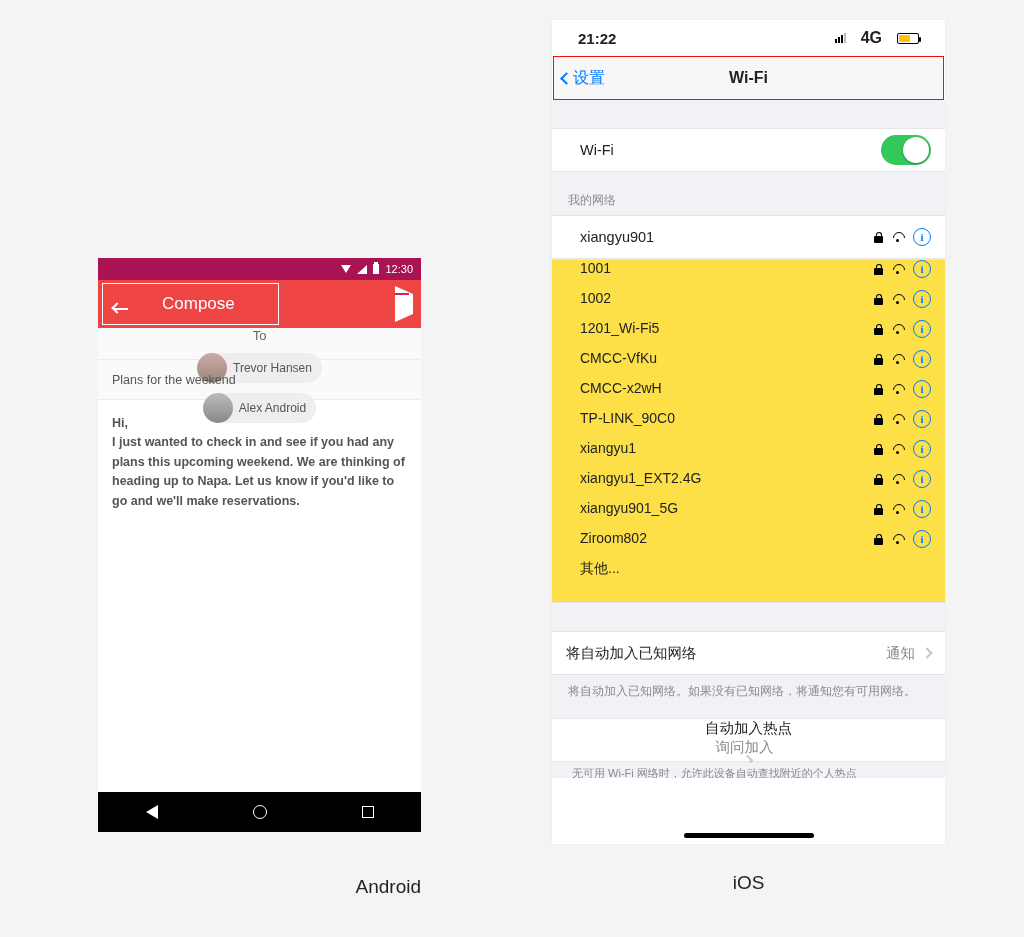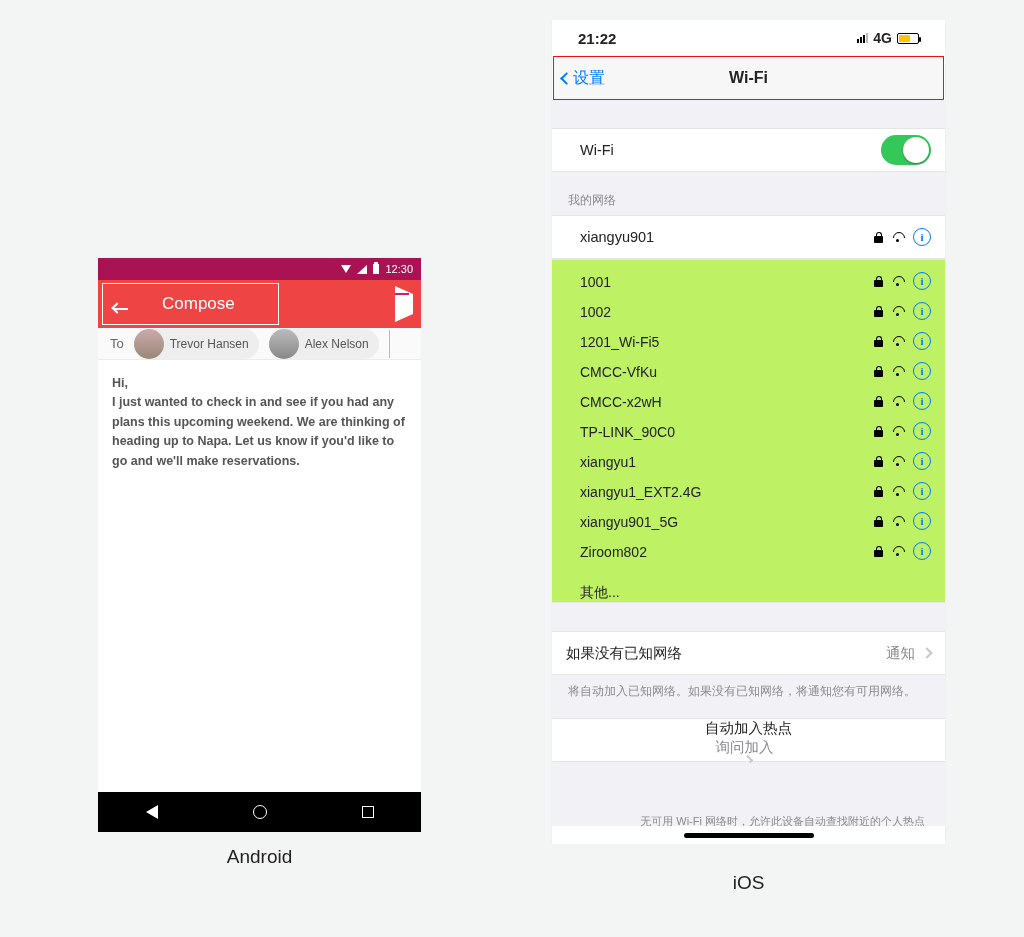--- a/index.html
+++ b/index.html
@@ -76,21 +76,21 @@
     border-left:18px solid #fff;
     position:relative;
   }
   .send-plane::after{
     content:""; position:absolute; left:-18px; top:-1px; width:14px; height:2px; background:#dc1966;
   }
   #android-to {
     height:32px; background:#fafafa;
     border-bottom:1px solid #ececec;
     display:flex; align-items:center;
-    padding:0 12px; gap:10px; font-size:13px; color:#666;
+    padding:0 12px; gap:10px; font-size:13px; color:#666;flex-direction:column;
   }
   .chip {
     display:flex; align-items:center; gap:6px;
     background:#eee; border-radius:16px; height:30px;
     padding-right:10px; font-size:12px; color:#555;
   }
   .chip .av {
     width:30px; height:30px; border-radius:50%;
     background:#c9b8a8;
   }
@@ -124,21 +124,21 @@
     width: 393px;
     height: 824px;
     box-shadow: 0 0 2px rgba(0,0,0,0.05);
     font-size:14.5px;
   }
   #ios-statusbar {
     height:36px; display:flex; align-items:center;
     padding:0 26px; font-weight:600; font-size:15px;
     justify-content:space-between; background:#fff;
   }
-  .ios-right { display:flex; align-items:center; gap:5px; font-size:14px; font-weight:600;}
+  .ios-right { display:flex; align-items:center; gap:15px; font-size:16px; font-weight:600;}
   .ios-bars { display:flex; gap:1px; align-items:flex-end; }
   .ios-bars span{ width:2px; background:#000; display:block;}
   .ios-batt {
     width:22px; height:11px; border:1px solid #000; border-radius:2px; position:relative;
   }
   .ios-batt::after{ content:""; position:absolute; right:-3px; top:3px; width:2px; height:5px; background:#000; border-radius:1px;}
   .ios-batt i{ position:absolute; left:1px; top:1px; bottom:1px; width:55%; background:#ffc400; border-radius:1px;}
   #ios-navhdr {
     height:44px; border:1px solid #e11; margin:0 1px;
     display:flex; align-items:center; position:relative;
@@ -164,22 +164,22 @@
   .ios-cell {
     background:#fff; height:44px; display:flex; align-items:center;
     padding:0 14px; border-top:0.5px solid #e5e5e8;
   }
   .ios-cell:first-child{ border-top:none;}
   .ios-cell .label { flex:0 0 auto; padding-left:14px;}
   .ios-cell .label.noin { padding-left:14px; }
   .ios-cell .spacer { flex:1; }
   .ios-list {  }
   .net-row {
-    background:#bef264;
-    height:30px; display:flex; align-items:flex-end; padding:0 14px 0 28px;
+    background:#fde047;
+    height:30px; display:flex; align-items:flex-start; padding:0 14px 0 28px;
     font-size:14px;
   }
   .net-row.tall { height:43px; }
   .net-row .spacer{flex:1;}
   .info-ic {
     width:18px; height:18px; border:1.5px solid #007aff; border-radius:50%;
     color:#007aff; font-size:11px; display:flex; align-items:center; justify-content:center;
     font-weight:600; font-family: Georgia, serif;
   }
   .trail-icons { display:flex; align-items:center; gap:8px; }
@@ -199,21 +199,21 @@
     position:absolute; bottom:6px; left:50%; transform:translateX(-50%);
     width:130px; height:5px; background:#000; border-radius:3px;
   }
   .spinner {
     width:12px;height:12px; border:1.5px solid #c7c7cc; border-top-color:transparent; border-radius:50%;
     display:inline-block; margin-left:6px; vertical-align:middle;
   }
   .caption {
     position:absolute; font-size:19px; text-align:center;
   }
-  #cap-android { left:98px; width:323px; top:846px; }
+  #cap-android { left:98px; width:323px; top:876px;text-align:right; }
   #cap-ios { left:552px; width:393px; top:872px; }
   .wifi-glyph {
     width:14px; height:10px; position:relative;
   }
   .wifi-glyph::before{
     content:""; position:absolute; left:2px; top:0; width:10px; height:10px;
     border:1.5px solid #000; border-radius:50%; clip-path: polygon(0 0,100% 0,100% 50%,0 50%);
     transform:rotate(0deg);
   }
   .wifi-glyph::after{
@@ -223,22 +223,22 @@
     width:9px; height:11px; position:relative;
   }
   .lock-glyph::before{
     content:""; position:absolute; bottom:0; left:0; width:9px; height:7px; background:#000; border-radius:1px;
   }
   .lock-glyph::after{
     content:""; position:absolute; top:0; left:1.5px; width:4px; height:5px; border:1.5px solid #000; border-bottom:none; border-radius:3px 3px 0 0;
   }
   .grey-text{ color:#8a8a8e;text-align:center; }
   #ios-clipnote{
-    font-size:11px; color:#8a8a8e; text-align:right; padding:4px 20px 0;
-    background:#f2f2f6; height:16px; overflow:hidden;margin-top:48px;
+    font-size:11px; color:#8a8a8e; text-align:left; padding:4px 20px 0;
+    background:#f2f2f6; height:16px; overflow:hidden;
   }
 </style>
 </head>
 <body>
 
 <div id="android-phone" class="phone">
   <div id="android-statusbar">
     <span class="tri-down"></span>
     <span class="sig-tri"></span>
     <span class="batt"></span>
@@ -257,23 +257,26 @@
     </div>
   </div>
   <div id="android-to">
     <span>To</span>
     <span class="chip">
       <span class="av" style="background:linear-gradient(#caa,#987);"></span>
       <span>Trevor Hansen</span>
     </span>
     <span class="chip">
       <span class="av" style="background:linear-gradient(#bbb,#888);"></span>
-      <span>Alex Nelson</span>
+      <span>Alex Android</span>
     </span>
     <span class="chip-div"></span>
+  </div>
+  <div id="android-subject">
+    <span>Plans for the weekend</span>
   </div>
   <div id="android-body">
     <div>Hi,</div>
     <div>I just wanted to check in and see if you had any plans this upcoming weekend. We are thinking of heading up to Napa. Let us know if you'd like to go and we'll make reservations.</div>
   </div>
   <div id="android-navbar">
     <span class="nav-tri"></span>
     <span class="nav-circ"></span>
     <span class="nav-sq"></span>
   </div>
@@ -419,21 +422,21 @@
           </span>
         </div>
       </div>
     <div class="net-row tall" style="border-bottom:0.5px solid #e5e5e8;">
       <span>其他...</span>
     </div>
   </div>
 
   <div class="ios-group" style="padding-top:28px;">
     <div class="ios-cell" style="border-top:0.5px solid #e5e5e8;border-bottom:0.5px solid #e5e5e8;">
-      <span class="label noin" style="padding-left:0;">如果没有已知网络</span>
+      <span class="label noin" style="padding-left:0;">将自动加入已知网络</span>
       <span class="spacer"></span>
       <span class="grey-text" style="margin-right:8px;">通知</span>
       <span class="chev-r"></span>
     </div>
     <div class="ios-footer-note">将自动加入已知网络。如果没有已知网络，将通知您有可用网络。</div>
 
     <div class="ios-cell" style="border-top:0.5px solid #e5e5e8;border-bottom:0.5px solid #e5e5e8;flex-direction:column;">
       <span class="label noin" style="padding-left:0;">自动加入热点</span>
       <span class="spacer"></span>
       <span class="grey-text" style="margin-right:8px;">询问加入</span>

